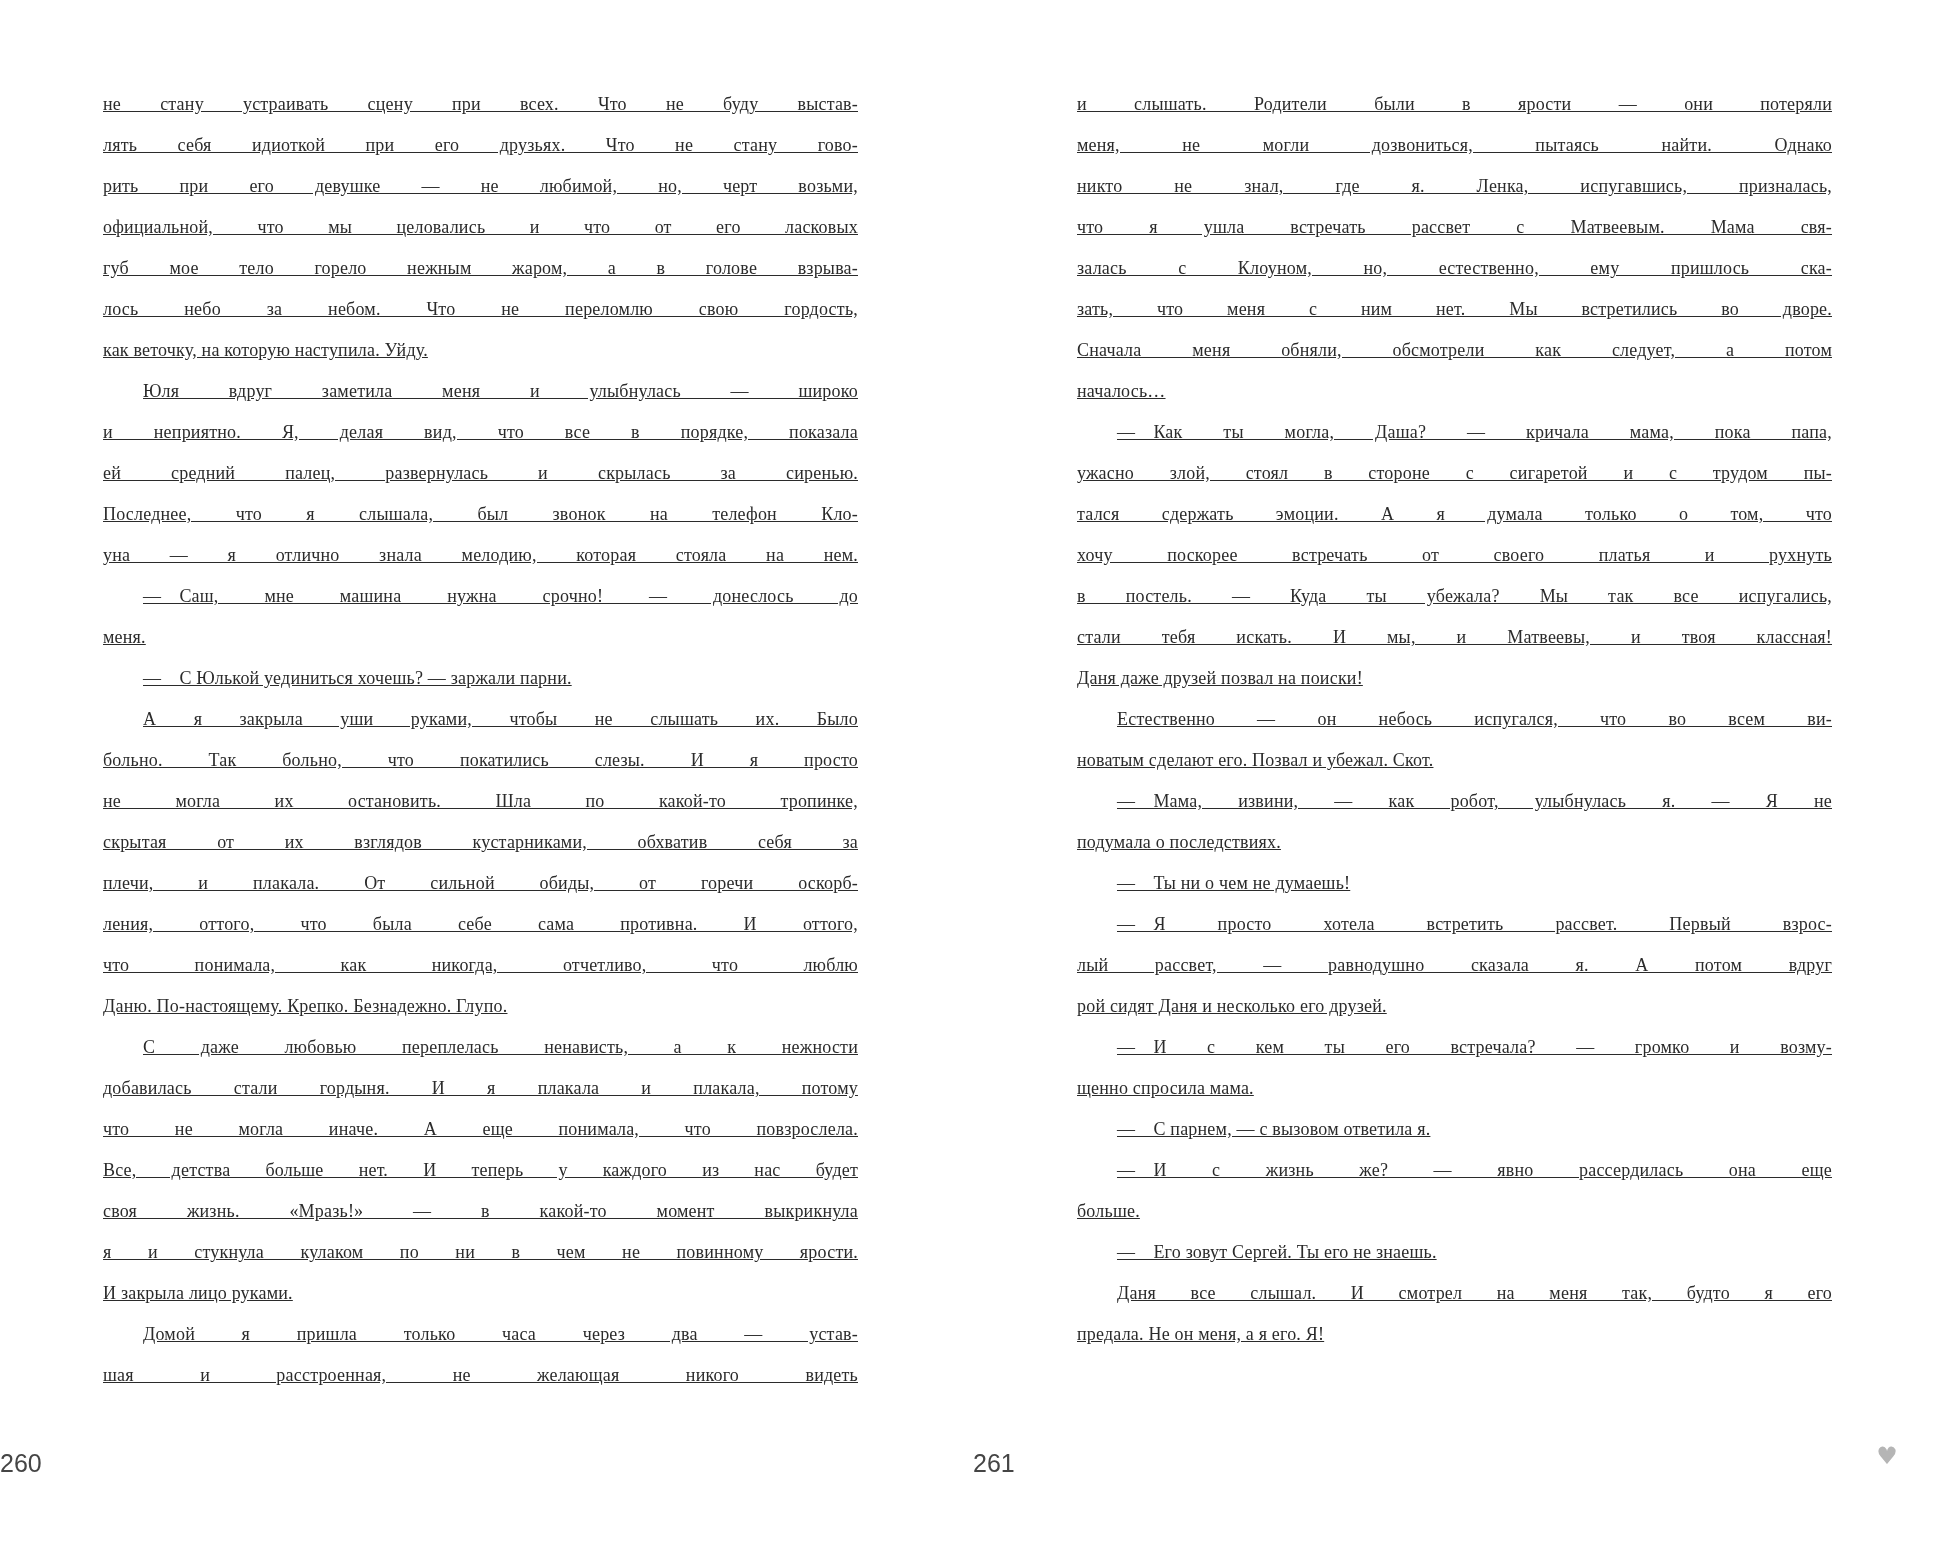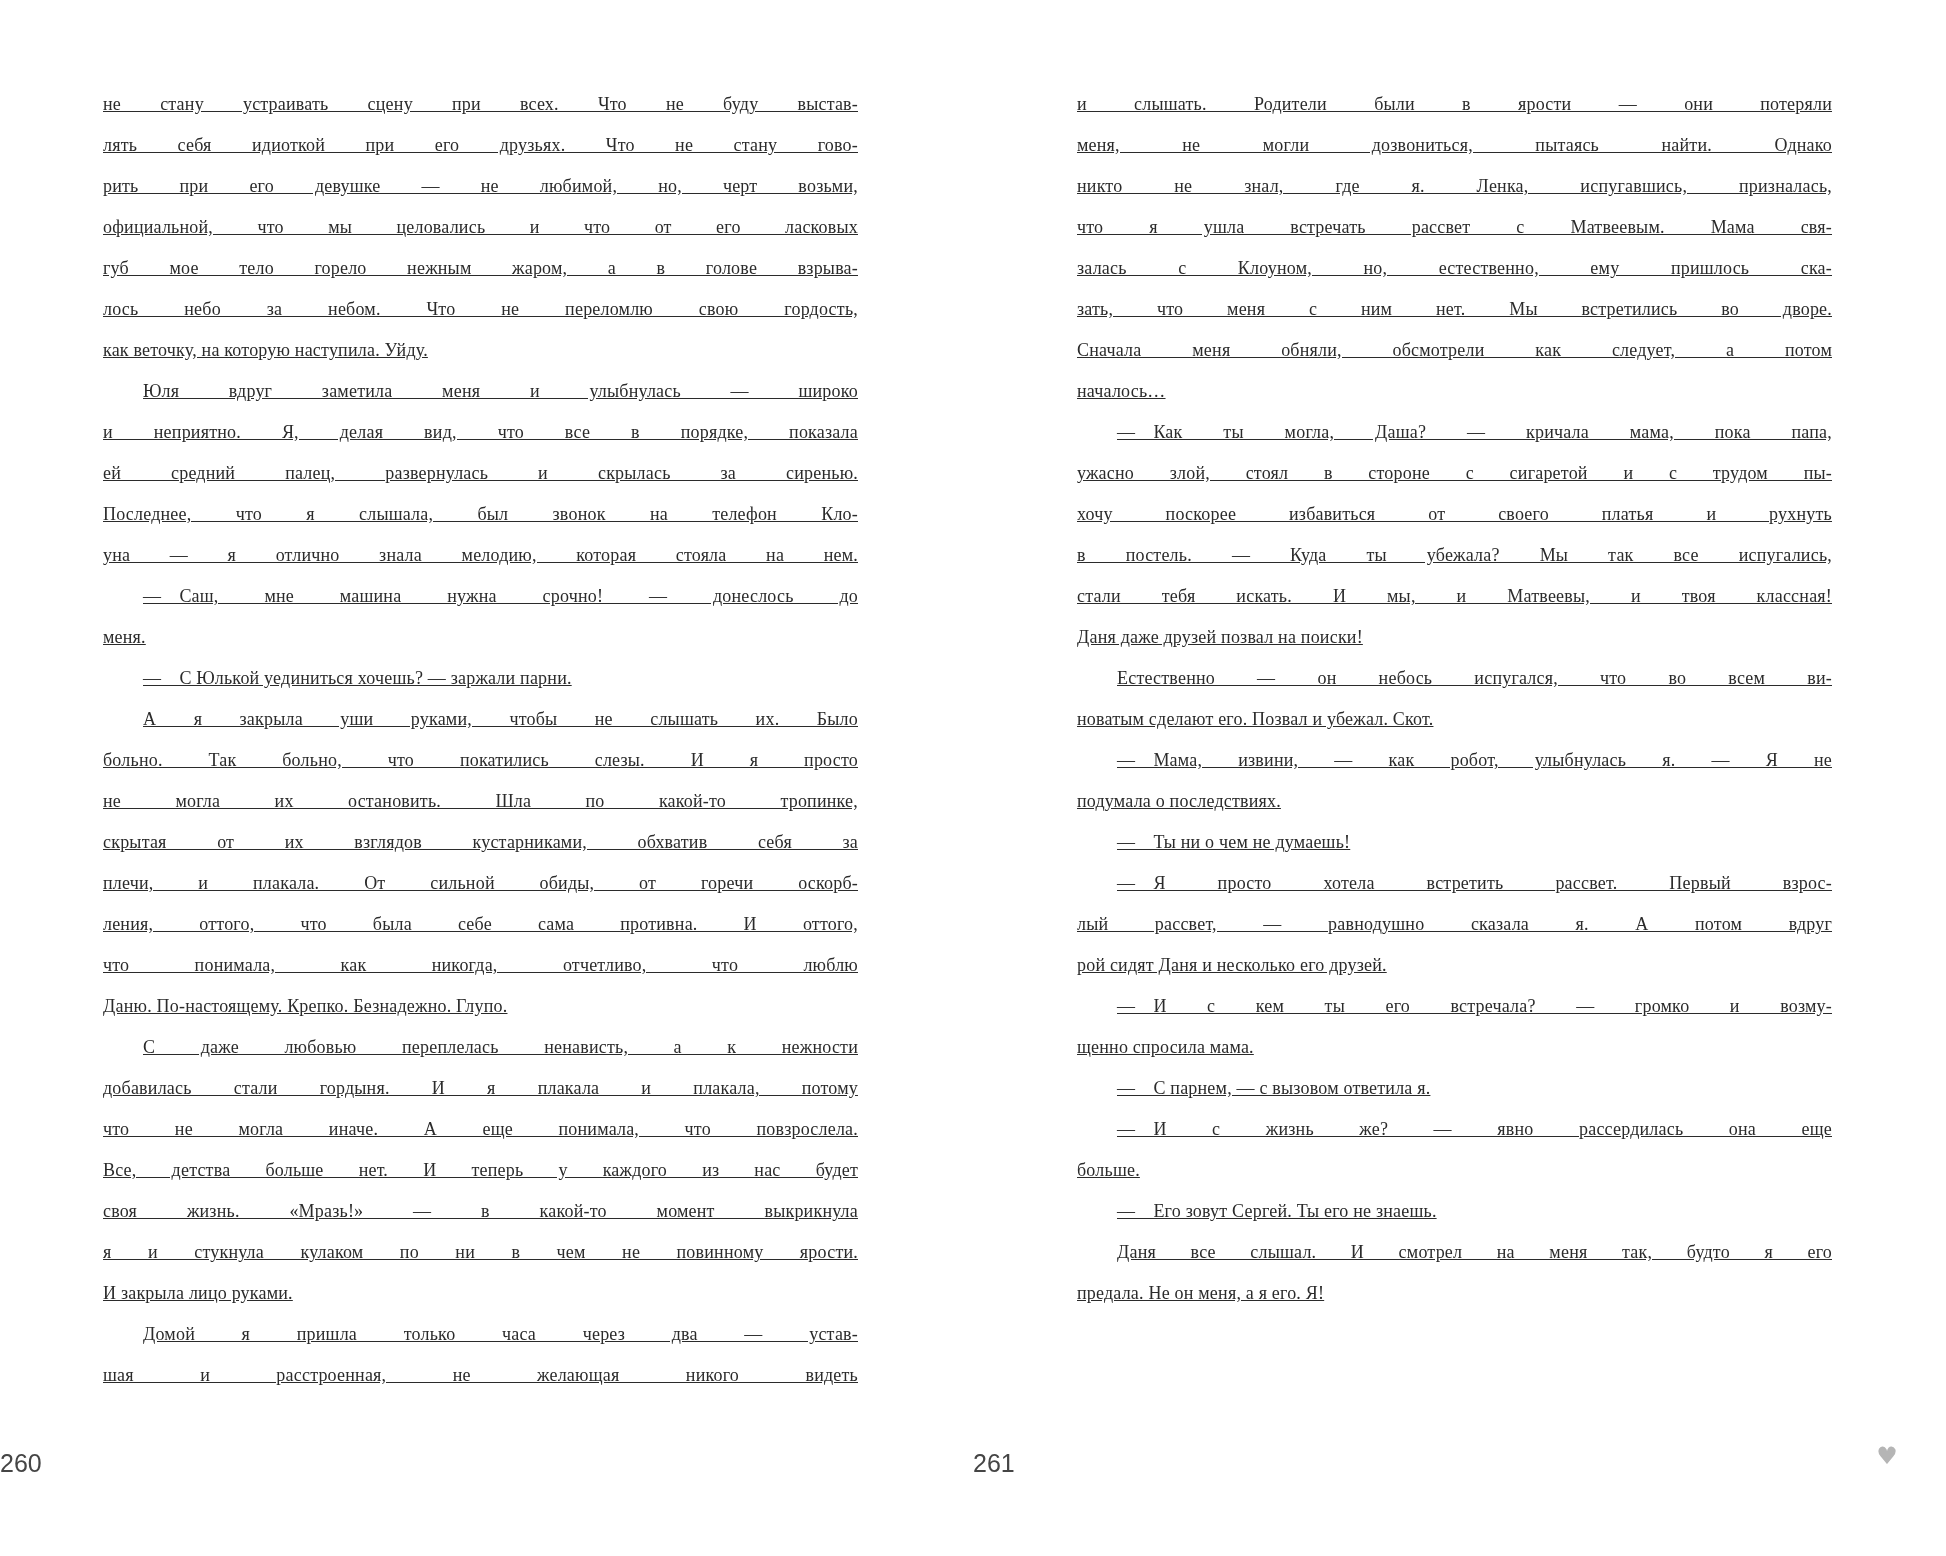--- a/index.html
+++ b/index.html
@@ -112,21 +112,22 @@
       <div class="line">и слышать. Родители были в ярости — они потеряли</div>
       <div class="line">меня, не могли дозвониться, пытаясь найти. Однако</div>
       <div class="line">никто не знал, где я. Ленка, испугавшись, призналась,</div>
       <div class="line">что я ушла встречать рассвет с Матвеевым. Мама свя-</div>
       <div class="line">залась с Клоуном, но, естественно, ему пришлось ска-</div>
       <div class="line">зать, что меня с ним нет. Мы встретились во дворе.</div>
       <div class="line">Сначала меня обняли, обсмотрели как следует, а потом</div>
       <div class="line last">началось…</div>
       <div class="line indent">— Как ты могла, Даша? — кричала мама, пока папа,</div>
       <div class="line">ужасно злой, стоял в стороне с сигаретой и с трудом пы-</div>
-      <div class="line">хочу поскорее избавиться от своего платья и рухнуть</div>
+      <div class="line">тался сдержать эмоции. А я думала только о том, что</div>
+      <div class="line">хочу поскорее встречать от своего платья и рухнуть</div>
       <div class="line">в постель. — Куда ты убежала? Мы так все испугались,</div>
       <div class="line">стали тебя искать. И мы, и Матвеевы, и твоя классная!</div>
       <div class="line last">Даня даже друзей позвал на поиски!</div>
       <div class="line indent">Естественно — он небось испугался, что во всем ви-</div>
       <div class="line last">новатым сделают его. Позвал и убежал. Скот.</div>
       <div class="line indent">— Мама, извини, — как робот, улыбнулась я. — Я не</div>
       <div class="line last">подумала о последствиях.</div>
       <div class="line indent last">— Ты ни о чем не думаешь!</div>
       <div class="line indent">— Я просто хотела встретить рассвет. Первый взрос-</div>
       <div class="line">лый рассвет, — равнодушно сказала я. А потом вдруг</div>

